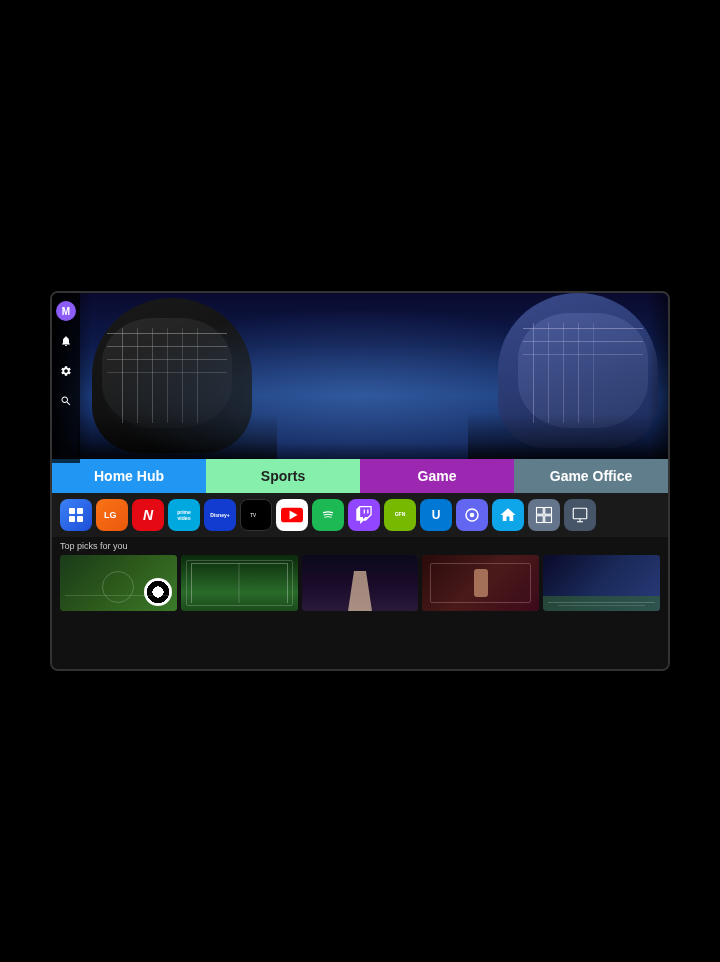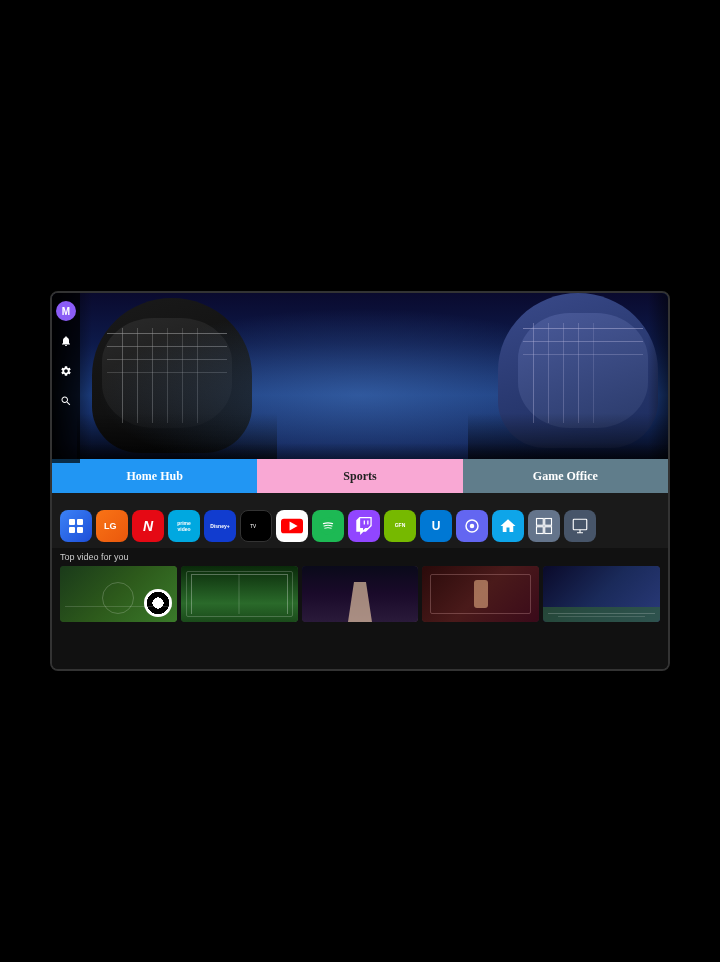--- a/index.html
+++ b/index.html
@@ -97,42 +97,40 @@
       display: flex;
       height: 34px;
       background: #1a1a1a;
     }
 
     .nav-tab {
       flex: 1;
       display: flex;
       align-items: center;
       justify-content: center;
-      font-size: 12px;
+      font-size: 14px;
       font-weight: 600;
       cursor: pointer;
       color: #fff;
-      font-family: Liberation Serif, serif;
     }
 
     .nav-tab.home-hub { background: #2196F3; }
-    .nav-tab.sports { background: #f9a8d4; color: #222; }
+    .nav-tab.sports { background: #86efac; color: #222; }
     .nav-tab.game { background: #9C27B0; }
     .nav-tab.accessibility { background: #FF5722; }
     .nav-tab.home-office { background: #607D8B; }
 
     
     .apps-row {
       display: flex;
       align-items: center;
       padding: 6px 8px;
       gap: 4px;
       background: #1a1a1a;
       overflow: hidden;
-      margin-top: 11px;
     }
 
     .app-icon {
       width: 32px;
       height: 32px;
       border-radius: 8px;
       display: flex;
       align-items: center;
       justify-content: center;
       flex-shrink: 0;
@@ -306,20 +304,21 @@
         <div style="position:absolute;bottom:0;left:0;right:0;height:20px;background:linear-gradient(to top,rgba(0,0,0,0.5),transparent);"></div>
       </div>
     </div>
   </div>
 
   <div class="bottom-ui">
 
     <div class="nav-tabs">
       <div class="nav-tab home-hub">Home Hub</div>
       <div class="nav-tab sports">Sports</div>
+      <div class="nav-tab game">Game</div>
       <div class="nav-tab home-office">Game Office</div>
     </div>
 
     <div class="apps-row">
 
       <div class="app-icon app-apps">
         <div class="app-grid-icon">
           <span></span>
             <span></span>
             <span></span>
@@ -396,21 +395,21 @@
       <div class="app-icon app-extra">
         <svg width="18" height="18" viewBox="0 0 24 24" fill="none" stroke="white" stroke-width="1.5">
           <rect x="3" y="3" width="18" height="14" rx="1"></rect>
           <line x1="8" y1="21" x2="16" y2="21"></line>
           <line x1="12" y1="17" x2="12" y2="21"></line>
         </svg>
       </div>
     </div>
 
     <div class="top-picks">
-      <div class="top-picks-label">Top video for you</div>
+      <div class="top-picks-label">Top picks for you</div>
       <div class="picks-row">
 
         <div class="pick-item pick-1">
           <div style="position:absolute;inset:0;background:linear-gradient(135deg,#1a3a1a,#2d5a1b,#3a7a2a);"></div>
           <div style="position:absolute;bottom:5px;right:5px;width:28px;height:28px;background:radial-gradient(circle,#fff 30%,#000 31%,#000 60%,#fff 61%);border-radius:50%;border:1px solid rgba(255,255,255,0.3);"></div>
           <div style="position:absolute;bottom:15px;left:5px;right:5px;height:1px;background:rgba(255,255,255,0.15);"></div>
         </div>
 
         <div class="pick-item pick-2">
           <div style="position:absolute;inset:0;background:linear-gradient(180deg,#0a2a0a,#1a4a1a,#2a6a2a,#1a4a1a);"></div>

